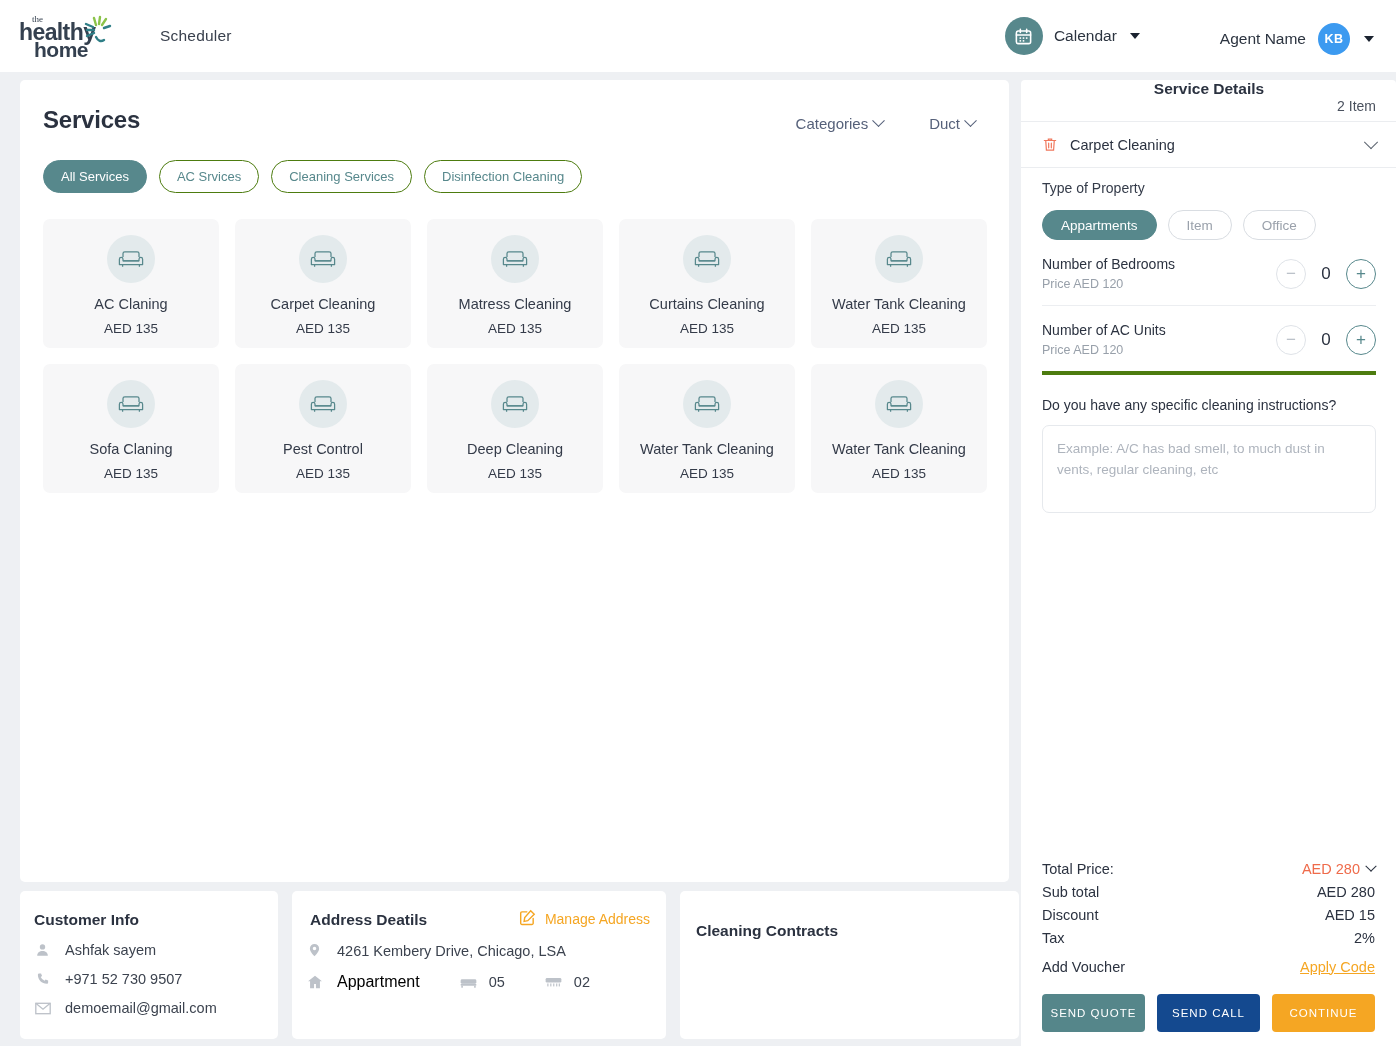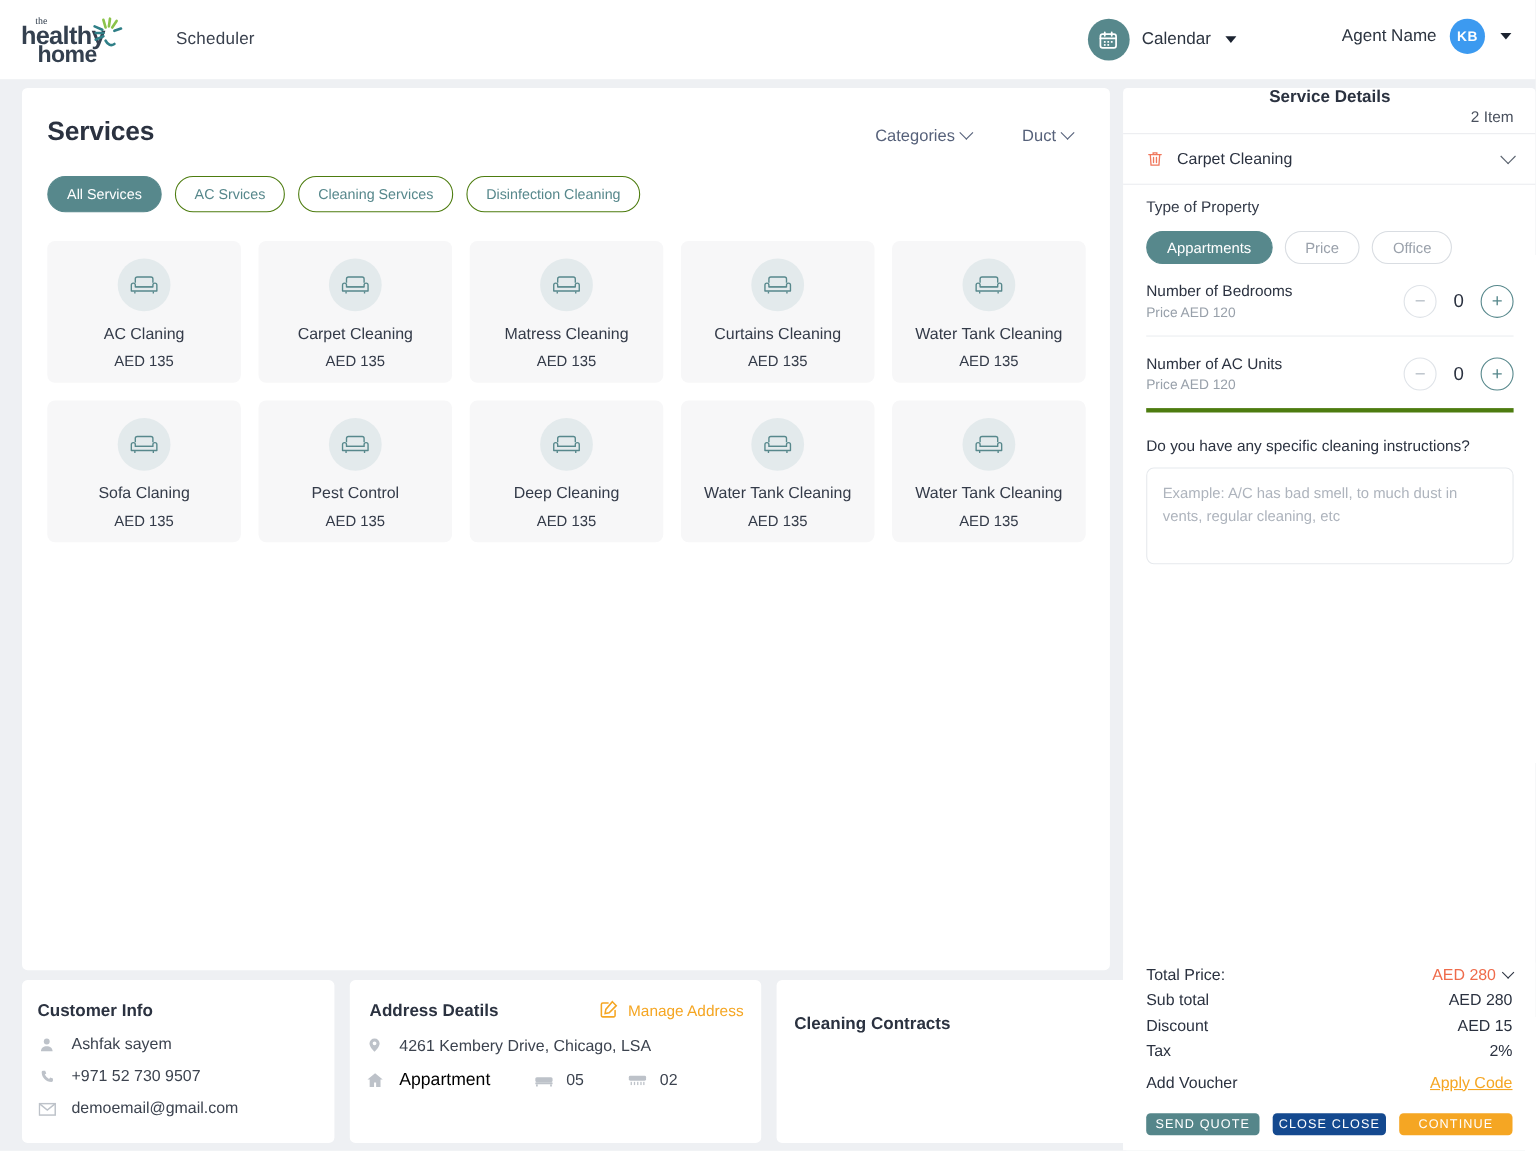--- a/index.html
+++ b/index.html
@@ -19,21 +19,21 @@
   .brand { margin-left: 18px; width: 96px; height: 48px; position: relative; }
   .brand .b-the { position:absolute; left:14px; top:2px; font-size:9px; color:#34404f; font-family:"Liberation Serif",serif; }
   .brand .b-healthy { position:absolute; left:1px; top:7px; font-size:23px; font-weight:700; color:#34404f; letter-spacing:-0.6px; }
   .brand .b-home { position:absolute; left:16px; top:26px; font-size:21px; font-weight:700; color:#34404f; letter-spacing:-0.5px; }
   .brand .spark { position:absolute; right:2px; top:3px; width:28px; height:32px; }
 
   .nav-title {
     margin-left: 46px; font-size: 15.5px; color: #39404d; letter-spacing: .2px;
   }
   .topbar-right {
-    margin-left: auto; display: flex; align-items: flex-start; gap: 16px; padding-right: 22px;
+    margin-left: auto; display: flex; align-items: flex-end; gap: 0; padding-right: 22px;
   }
   .cal-chip { display: flex; align-items: center; gap: 11px; }
   .cal-circle {
     width: 38px; height: 38px; border-radius: 50%; background: #57888c;
     display: flex; align-items: center; justify-content: center;
   }
   .cal-label { font-size: 15.5px; color: #2c3440; }
   .caret-dark {
     width: 0; height: 0; border-left: 5.5px solid transparent; border-right: 5.5px solid transparent;
     border-top: 6px solid #1b2330; margin-left: 2px;
@@ -83,21 +83,21 @@
   .scard-ico {
     width: 48px; height: 48px; border-radius: 50%; background: #e3eaec;
     display: flex; align-items: center; justify-content: center;
   }
   .scard-name { margin-top: 13px; font-size: 14.5px; color: #343b49; text-align: center; }
   .scard-price { margin-top: 9px; font-size: 13.5px; color: #343b49; }
 
   
   .bottom-row { position: absolute; left: 20px; top: 891px; display: flex; gap: 14px; }
   .info-card { background: #fff; border-radius: 5px; height: 148px; padding: 20px 18px 0 14px; }
-  .info-card.cust { width: 284px; }
+  .info-card.cust { width: 258px; }
   .info-card.addr { width: 374px; position: relative; }
   .info-card.contracts { width: 339px; padding-left: 16px; }
   .info-title { font-size: 15.5px; font-weight: 700; color: #2b3240; }
   .info-title.addr-t { padding-left: 4px; }
   .info-line { display: flex; align-items: center; gap: 14px; margin-top: 13px; }
   .info-line .txt { font-size: 14.5px; color: #3c434f; }
   .ico-grey { width: 17px; display: flex; align-items: center; justify-content: center; }
   .manage-addr {
     position: absolute; right: 16px; top: 18px; display: flex; align-items: center; gap: 9px;
     color: #f5a623; font-size: 14px; cursor: pointer;
@@ -155,21 +155,21 @@
   
   .summary { position: absolute; left: 0; bottom: 0; width: 375px; padding: 0 21px 14px 21px; background: #fff; }
   .sum-row { display: flex; align-items: center; font-size: 14.5px; color: #2b3240; height: 23px; }
   .sum-row .r { margin-left: auto; display: flex; align-items: center; gap: 7px; }
   .sum-row.total .r { color: #ef6b4b; }
   .chev-total { width: 8px; height: 8px; border-right: 1.7px solid #2b3240; border-bottom: 1.7px solid #2b3240; transform: rotate(45deg) translate(-2px,-2px); }
   .sum-row.voucher { margin-top: 6px; }
   .apply { color: #f5a623; text-decoration: underline; cursor: pointer; }
   .btn-row { display: flex; gap: 12px; margin-top: 16px; }
   .abtn {
-    height: 20px; border-radius: 4px; color: #fff; font-size: 11.5px; letter-spacing: 1px;
+    height: 38px; border-radius: 4px; color: #fff; font-size: 11.5px; letter-spacing: 1px;
     display: flex; align-items: center; justify-content: center; cursor: pointer; flex: 1;
   }
   .abtn.quote { background: #55868a; }
   .abtn.close { background: #14498f; }
   .abtn.cont { background: #f5a623; }
 </style>
 </head>
 <body>
 
 <div class="topbar">
@@ -468,21 +468,21 @@
     </span>
     <span class="acc-label">Carpet Cleaning</span>
     <span class="chev-acc down"></span>
   </div>
 
 
   <div class="rp-body">
     <div class="field-label">Type of Property</div>
     <div class="prop-pills">
       <div class="ppill on">Appartments</div>
-      <div class="ppill off">Price</div>
+      <div class="ppill off">Item</div>
       <div class="ppill off">Office</div>
     </div>
 
     <div class="count-row">
       <div class="cr-left">
         <div class="cr-title">Number of Bedrooms</div>
         <div class="cr-price">Price AED 120</div>
       </div>
       <div class="cr-ctl">
         <span class="rbtn minus">−</span>
@@ -527,17 +527,17 @@
       <span>Tax</span>
       <span class="r">2%</span>
     </div>
     <div class="sum-row voucher">
       <span>Add Voucher</span>
       <span class="r apply">Apply Code</span>
     </div>
 
     <div class="btn-row">
       <div class="abtn quote">SEND QUOTE</div>
-      <div class="abtn close">CLOSE CLOSE</div>
+      <div class="abtn close">SEND CALL</div>
       <div class="abtn cont">CONTINUE</div>
     </div>
   </div>
 </div>
 
 </body></html>

